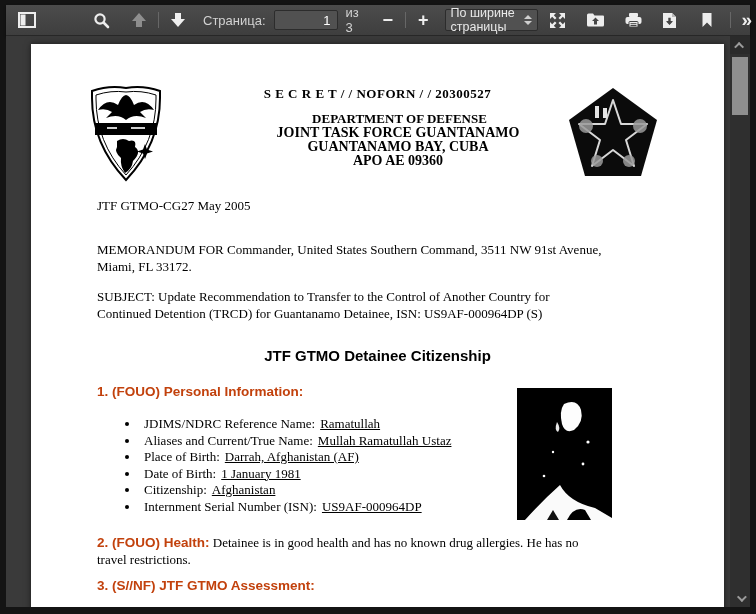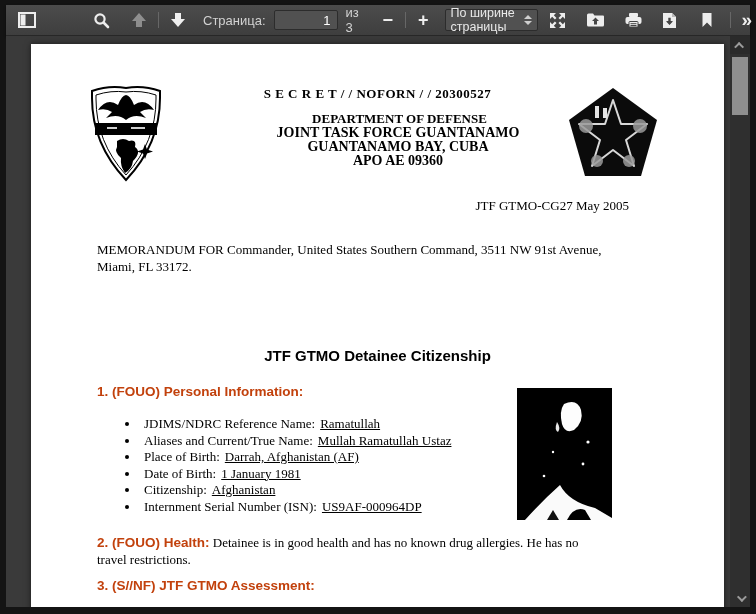--- a/index.html
+++ b/index.html
@@ -47,21 +47,21 @@
 
   
   .abs { position:absolute; }
   .center { text-align:center; width:100%; }
   .classification { top:42px; font-family:"Liberation Serif", serif; font-weight:bold; font-size:13px; letter-spacing:.5px; }
   .dod { top:68px; font-family:"Liberation Serif", serif; font-weight:bold; line-height:14px; }
   .dod .l1 { font-size:13px;margin-left:44px; }
   .dod .ln { font-size:14px;padding-left:41px; }
   .emblem-left { left:56px; top:38px; }
   .emblem-right { left:536px; top:42px; }
-  .row-office { top:154px; left:66px; width:532px; display:flex; justify-content:flex-end; font-size:13px; }
+  .row-office { top:154px; left:66px; width:532px; display:flex; justify-content:flex-start; font-size:13px; }
   .para { left:66px; width:540px; font-size:13px; line-height:17px; }
   .memo { top:197px; }
   .subject { top:244px; }
   .doc-title { top:303px; font-family:"Liberation Sans", sans-serif; font-weight:bold; font-size:15px; }
   .sec-head { font-family:"Liberation Sans", sans-serif; font-weight:bold; font-size:13.5px; color:#c2410c; }
   .sec1 { left:66px; top:340px; }
   .bullets { left:91px; top:372px; width:420px; list-style:disc; font-size:13px; line-height:16.5px; }
   .bullets li { margin:0 0 0 18px; padding-left:4px; }
   .bullets .val { text-decoration:underline; margin-left:5px; }
   .photo { left:486px; top:344px; width:95px; height:132px; background:#000; }
@@ -223,20 +223,24 @@
       <div class="abs row-office">
         <span>JTF GTMO-CG</span>
         <span>27 May 2005</span>
       </div>
 
       <div class="abs para memo">
         <div>MEMORANDUM FOR Commander, United States Southern Command, 3511 NW 91st Avenue,</div>
         <div>Miami, FL 33172.</div>
       </div>
 
+      <div class="abs para subject">
+        <div>SUBJECT:  Update Recommendation to Transfer to the Control of Another Country for</div>
+        <div>Continued Detention (TRCD) for Guantanamo Detainee, ISN: US9AF-000964DP (S)</div>
+      </div>
 
       <div class="abs center doc-title">JTF GTMO Detainee Citizenship</div>
 
       <div class="abs sec-head sec1">1.  (FOUO) Personal Information:</div>
 
       <ul class="abs bullets">
         <li><span>JDIMS/NDRC Reference Name:</span><span class="val">Ramatullah</span></li>
         <li><span>Aliases and Current/True Name:</span><span class="val">Mullah Ramatullah Ustaz</span></li>
         <li><span>Place of Birth:</span><span class="val">Darrah, Afghanistan (AF)</span></li>
         <li><span>Date of Birth:</span><span class="val">1 January 1981</span></li>

